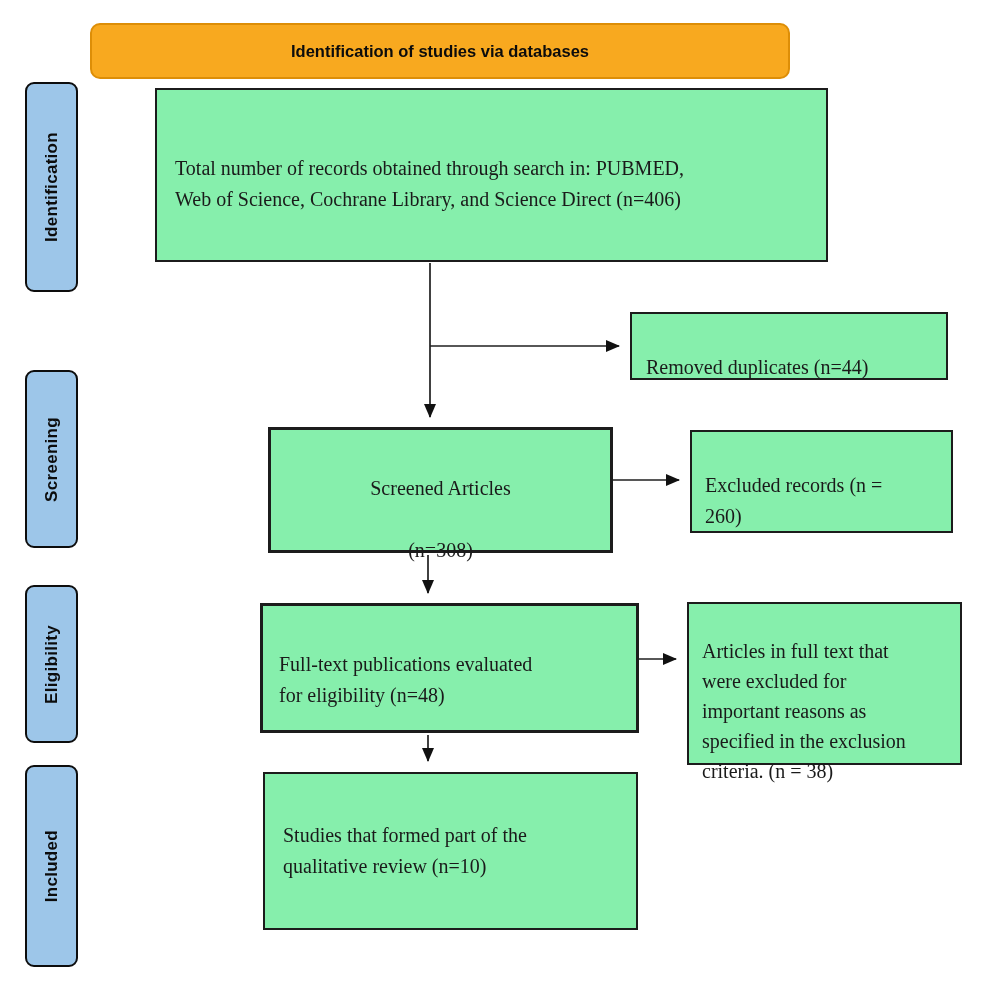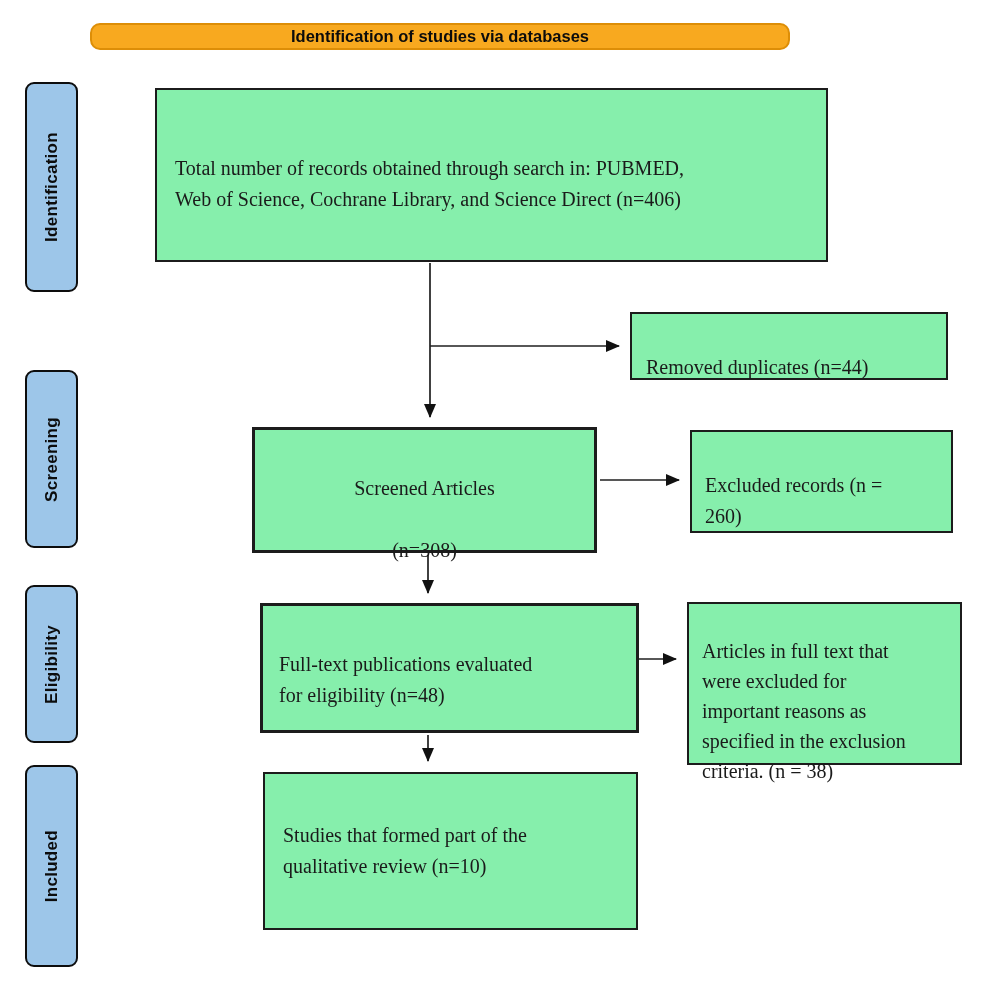--- a/index.html
+++ b/index.html
@@ -14,21 +14,21 @@
     background: #ffffff;
     font-family: "Liberation Serif", serif;
     color: #1a1a1a;
     overflow: hidden;
   }
 
   
   .banner {
     position: absolute;
     left: 90px; top: 23px;
-    width: 700px; height: 27px;
+    width: 700px; height: 56px;
     box-sizing: border-box;
     background: var(--banner-fill, #F8A91F);
     border: 2px solid var(--banner-border, #DD8E07);
     border-radius: 10px;
     display: flex;
     align-items: center;
     justify-content: center;
     font-family: "Liberation Sans", sans-serif;
     font-weight: bold;
     font-size: 16.5px;
@@ -68,21 +68,21 @@
     position: absolute;
     box-sizing: border-box;
     background: #86efac;
     border: 2.5px solid var(--box-border, #1c1c1c);
     font-size: 20px;
     line-height: 1.55;
     white-space: pre-line;
   }
   .fbox.records   { left: 155px; top: 88px;  width: 673px; height: 174px; padding: 32px 18px 0 18px; }
   .fbox.removed   { left: 630px; top: 312px; width: 318px; height: 68px;  padding: 7px 12px 0 14px; border-width: 2px; }
-  .fbox.screened  { left: 252px; top: 427px; width: 345px; height: 126px; padding: 12px 10px 0 10px; border-width: 3px; text-align: center; }
+  .fbox.screened  { left: 268px; top: 427px; width: 345px; height: 126px; padding: 12px 10px 0 10px; border-width: 3px; text-align: center; }
   .fbox.excluded  { left: 690px; top: 430px; width: 263px; height: 103px; padding: 7px 10px 0 13px; }
   .fbox.fulltext  { left: 260px; top: 603px; width: 379px; height: 130px; padding: 12px 14px 0 16px; border-width: 3px; }
   .fbox.ftexcl    { left: 687px; top: 602px; width: 275px; height: 163px; padding: 2px 8px 0 13px; line-height: 1.5; }
   .fbox.studies   { left: 263px; top: 772px; width: 375px; height: 158px; padding: 15px 14px 16px 18px; }
 
   
   svg.arrows {
     position: absolute;
     left: 0; top: 0;
     width: 986px; height: 984px;

